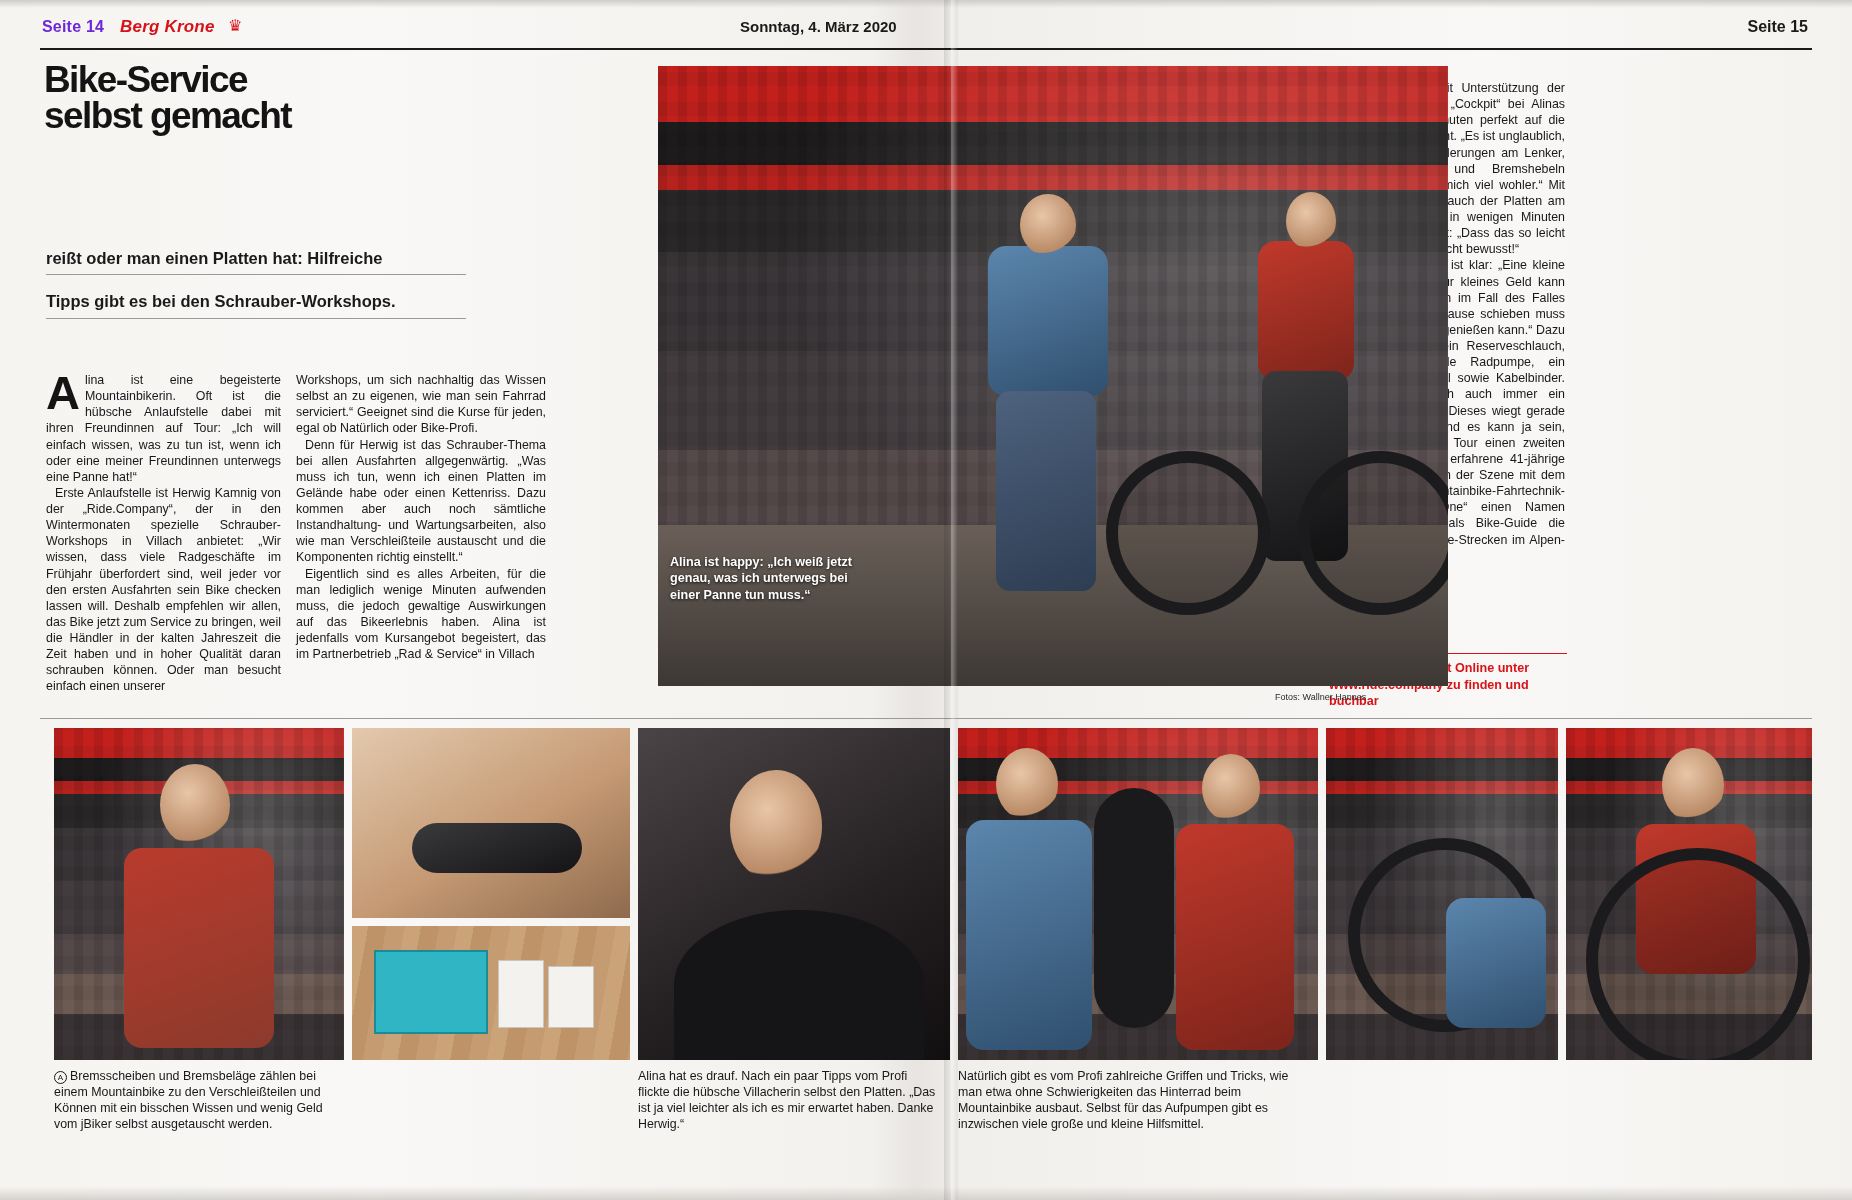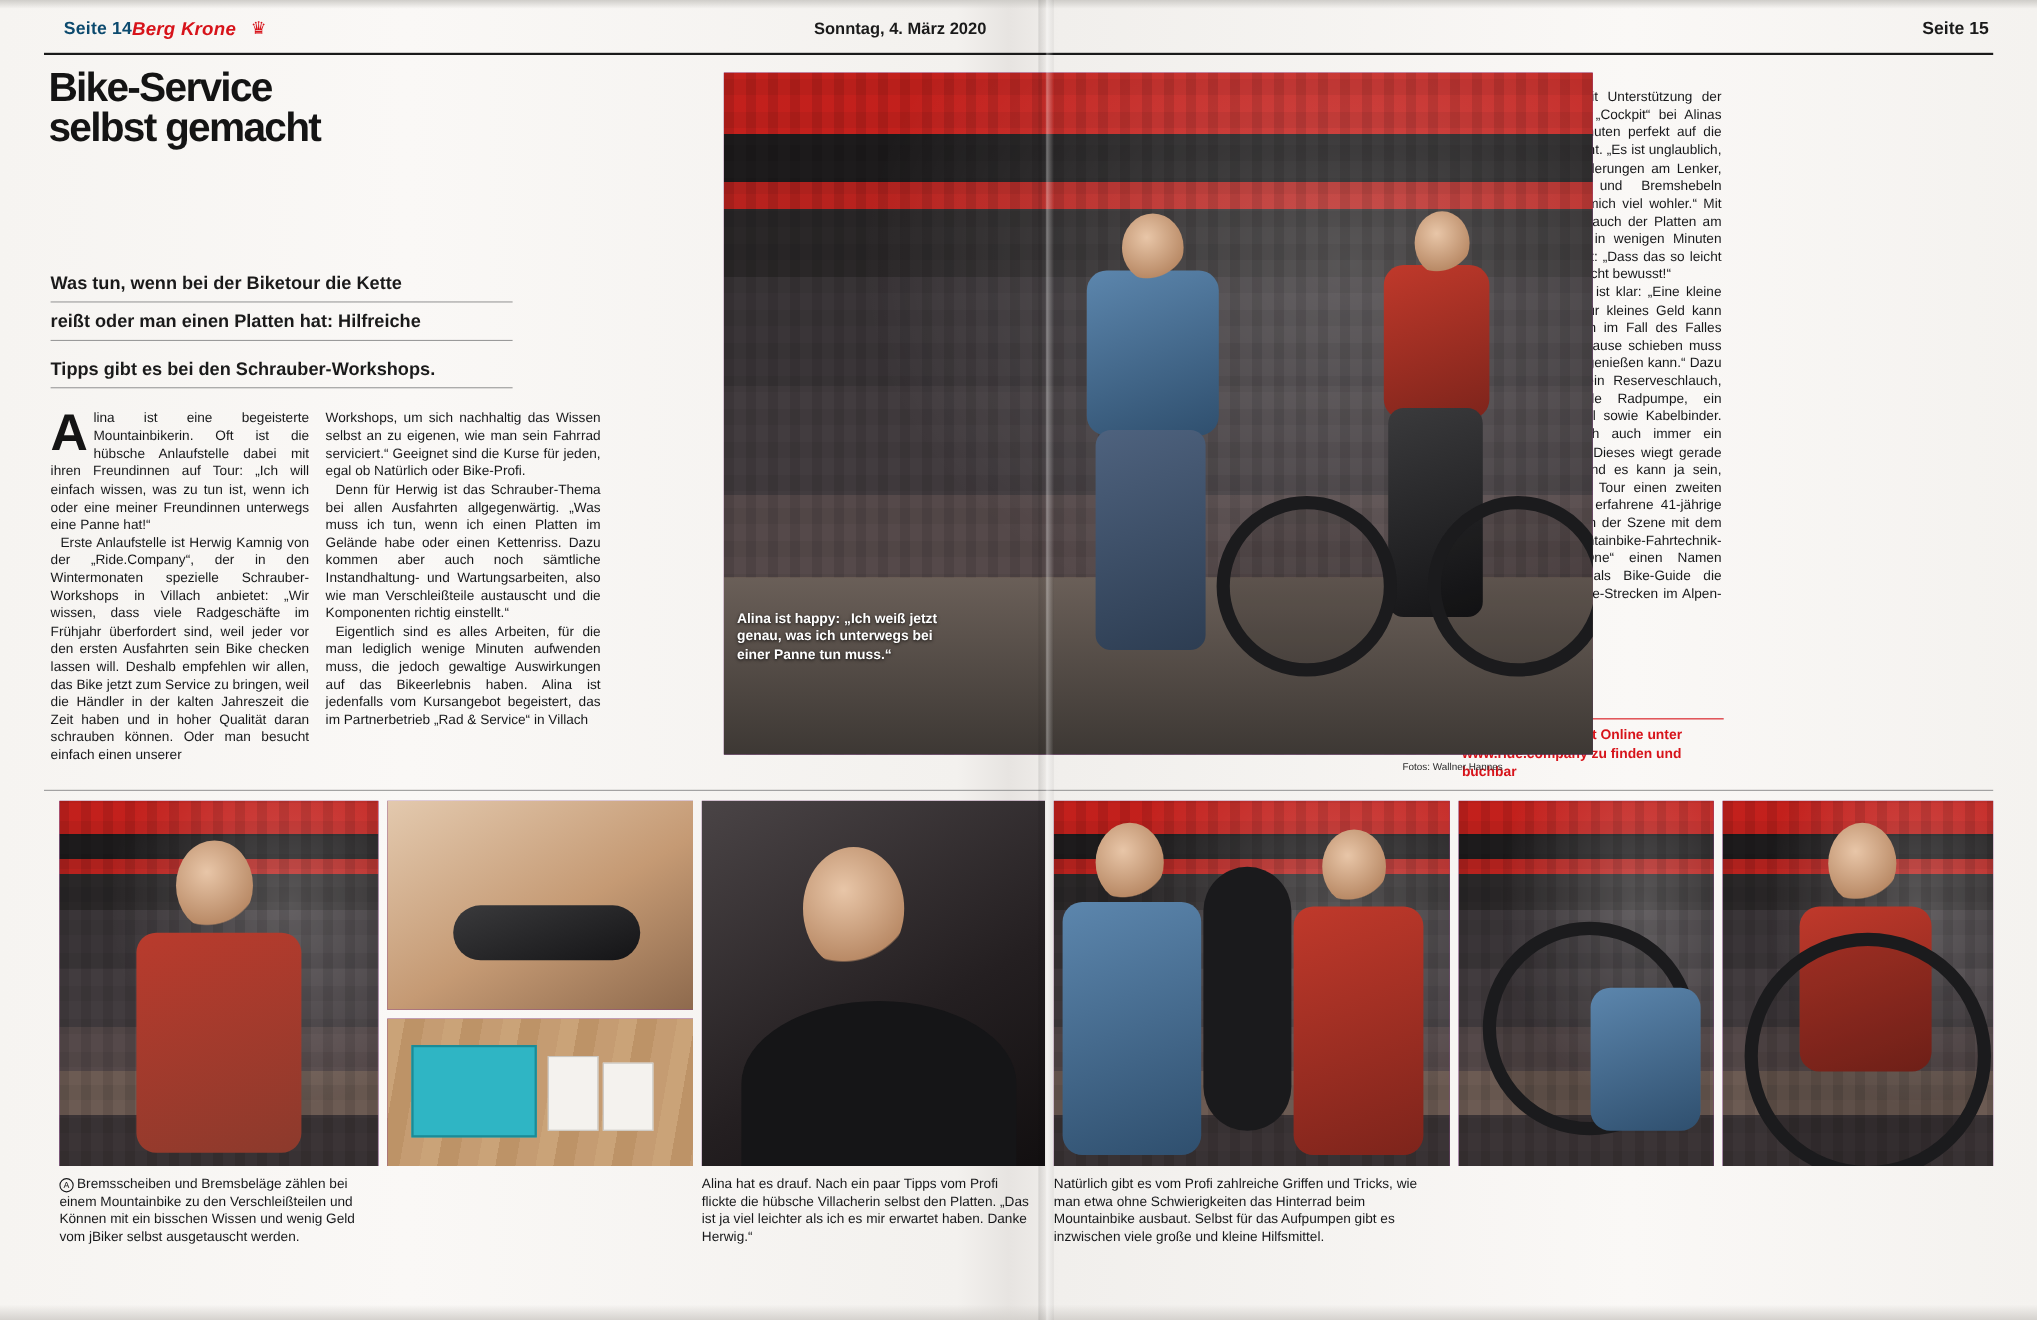--- a/index.html
+++ b/index.html
@@ -22,21 +22,21 @@
   .fold{
     position:absolute;left:944px;top:0;width:14px;height:1200px;
     background:linear-gradient(to right, rgba(0,0,0,0.10), rgba(0,0,0,0.02) 45%, rgba(255,255,255,0.35) 55%, rgba(0,0,0,0.05));
     pointer-events:none;
   }
   .edge-top{position:absolute;left:0;top:0;width:1852px;height:8px;background:linear-gradient(to bottom,#cfcdc9,rgba(255,255,255,0));}
   .edge-bottom{position:absolute;left:0;bottom:0;width:1852px;height:14px;background:linear-gradient(to top,#d5d2ce,rgba(255,255,255,0));}
 
   
   .masthead{position:absolute;left:0;top:14px;width:1852px;height:34px;}
-  .mh-left{position:absolute;left:58px;top:4px;font-size:16px;font-weight:bold;color:#0c4a6e;letter-spacing:.2px;text-align:right;}
+  .mh-left{position:absolute;left:42px;top:4px;font-size:16px;font-weight:bold;color:#6d28d9;letter-spacing:.2px;text-align:right;}
   .mh-brand{position:absolute;left:120px;top:3px;font-size:17px;font-weight:bold;color:#d7131a;font-style:italic;letter-spacing:.2px;}
   .mh-crown{position:absolute;left:228px;top:2px;color:#d7131a;font-size:16px;}
   .mh-center{position:absolute;left:740px;top:4px;font-size:15px;font-weight:bold;color:#1a1a1a;}
   .mh-right{position:absolute;right:44px;top:4px;font-size:16px;font-weight:bold;color:#1a1a1a;}
   .rule-top{position:absolute;left:40px;top:48px;width:1772px;height:2px;background:#1a1a1a;}
 
   
   .headline{
     position:absolute;left:44px;top:62px;width:600px;
     font-size:37px;line-height:.97;font-weight:bold;color:#141414;
@@ -65,21 +65,21 @@
   #col2{left:296px;top:372px;width:250px;height:230px;}
   #col3{left:1329px;top:80px;width:236px;height:570px;}
 
   .redbox{
     position:absolute;left:1329px;top:653px;width:238px;
     font-size:12.6px;line-height:1.33;font-weight:bold;color:#d7131a;
     border-top:1px solid #d7131a;padding-top:6px;
   }
 
   
-  .photo{position:absolute;overflow:hidden;background:#701a75;}
+  .photo{position:absolute;overflow:hidden;background:#0369a1;}
   .cap{
     position:absolute;font-size:12.4px;line-height:1.30;color:#17181a;
   }
   .cap-white{
     position:absolute;color:#fff;font-size:12.6px;line-height:1.30;
     font-weight:bold;text-shadow:0 1px 3px rgba(0,0,0,.85);
   }
   .credit{position:absolute;font-size:9px;color:#2b2b2b;}
 
   
@@ -122,21 +122,20 @@
     <div class="mh-right">Seite 15</div>
   </div>
   <div class="rule-top"></div>
 
   <div class="headline">
     <span>Bike-Service</span>
     <span class="l2">selbst gemacht</span>
   </div>
 
   <div class="standfirst">
-    <span class="srow">Was tun, wenn bei der Biketour die Kette</span>
     <span class="srow">reißt oder man einen Platten hat: Hilfreiche</span>
     <span class="srow">Tipps gibt es bei den Schrauber-Workshops.</span>
   </div>
 
   <div class="col" id="col1">
     <p class="first"><span class="dropcap">A</span><span>lina ist eine begeisterte Mountainbikerin. Oft ist die hübsche Anlaufstelle dabei mit ihren Freundinnen auf Tour: „Ich will einfach wissen, was zu tun ist, wenn ich oder eine meiner Freundinnen unterwegs eine Panne hat!“</span></p>
     <p><span>Erste Anlaufstelle ist Herwig Kamnig von der „Ride.Company“, der in den Wintermonaten spezielle Schrauber-Workshops in Villach anbietet: „Wir wissen, dass viele Radgeschäfte im Frühjahr überfordert sind, weil jeder vor den ersten Ausfahrten sein Bike checken lassen will. Deshalb empfehlen wir allen, das Bike jetzt zum Service zu bringen, weil die Händler in der kalten Jahreszeit die Zeit haben und in hoher Qualität daran schrauben können. Oder man besucht einfach einen unserer</span></p>
   </div>
 
   <div class="col" id="col2">

